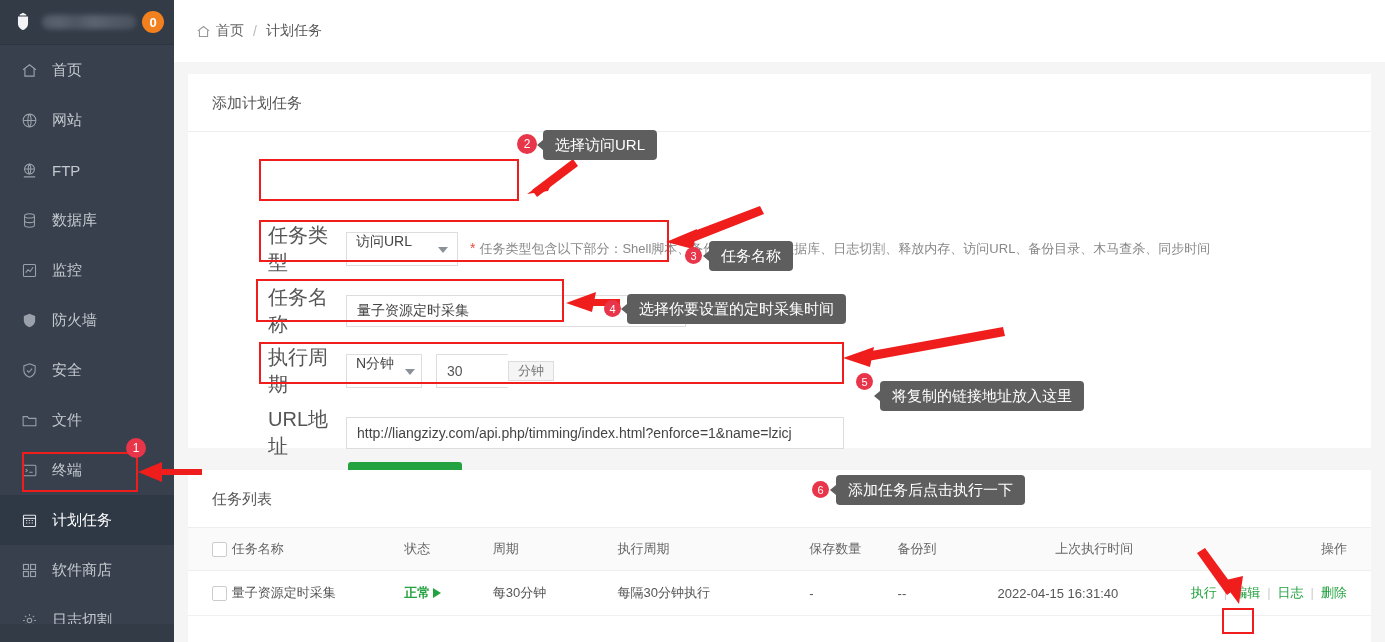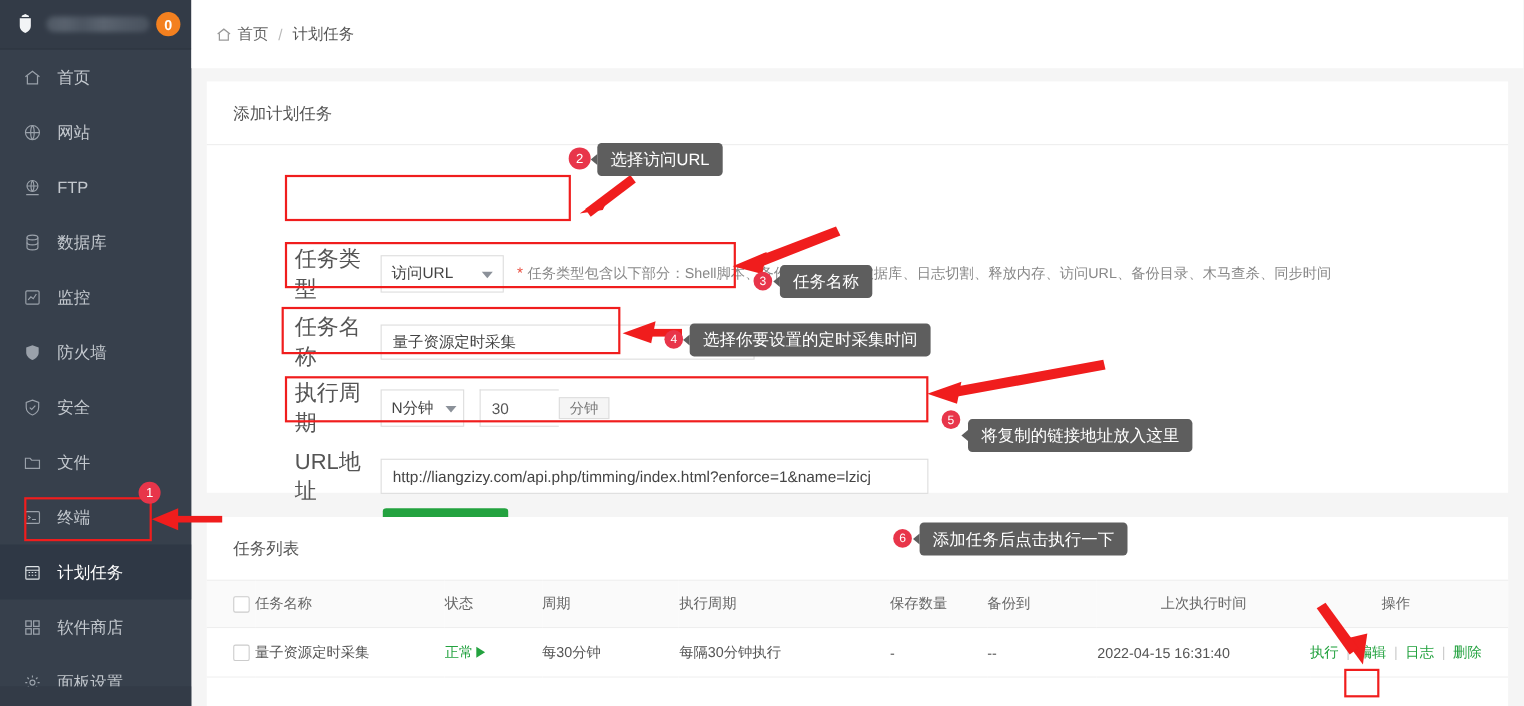--- a/index.html
+++ b/index.html
@@ -105,21 +105,21 @@
     border: 1px solid #ddd; background: #fff;
     font-family: "Liberation Sans", sans-serif;
     font-size: 14px; color: #444;
     padding: 0 10px;
     outline: none;
   }
   .sel {
     height: 34px; width: 112px;
     border: 1px solid #ddd; background: #fff;
     font-size: 14px; color: #444;
-    display: flex; align-items: center;
+    display: flex; align-items: flex-start;
     padding: 0 9px;
     cursor: pointer;
     position: relative;
   }
   .sel .caret {
     position: absolute; right: 9px; top: 50%;
     margin-top: -2px;
     width: 0; height: 0;
     border-left: 5px solid transparent;
     border-right: 5px solid transparent;
@@ -166,21 +166,21 @@
     padding: 13px 0;
     font-size: 13px; color: #555;
     border-bottom: 1px solid #f0f0f0;
   }
   .cbx {
     width: 15px; height: 15px;
     border: 1px solid #ccc; background: #fff;
     display: inline-block; border-radius: 2px;
     vertical-align: middle; cursor: pointer;
   }
-  .st-ok { color: #23a23f; }
+  .st-ok { color: #23a23f; font-weight: bold; }
   .play-tri {
     display: inline-block; width: 0; height: 0;
     border-top: 5px solid transparent;
     border-bottom: 5px solid transparent;
     border-left: 8px solid #23a23f;
     margin-left: 3px; vertical-align: -1px;
   }
   .op-link { color: #23a23f; cursor: pointer; }
   .op-sep { color: #ccc; margin: 0 7px; }
   td.ops { text-align: right; padding-right: 24px; white-space: nowrap; }
@@ -335,21 +335,21 @@
       </span>
     <span>软件商店</span>
   </div>
   <div class="nav-item">
     <span class="nav-icon">
         <svg viewBox="0 0 24 24" fill="none" stroke="currentColor" stroke-width="1.5">
           <circle cx="12" cy="12" r="3.2"></circle>
           <path d="M12 2.8v2.6M12 18.6v2.6M2.8 12h2.6M18.6 12h2.6M5.5 5.5l1.9 1.9M16.6 16.6l1.9 1.9M18.5 5.5l-1.9 1.9M7.4 16.6l-1.9 1.9"></path>
         </svg>
       </span>
-    <span>面板设置</span>
+    <span>日志切割</span>
   </div>
 
   <div id="sidebar-bottom-strip"></div>
 </div>
 
 <div id="main">
 
   <div id="breadcrumb-bar">
     <span class="home-icon">
         <svg viewBox="0 0 24 24" fill="none" stroke="currentColor" stroke-width="1.8">
@@ -409,21 +409,21 @@
           <th style="width:44px; padding-left:24px;">
             <span class="cbx"></span>
           </th>
           <th style="width:180px;">任务名称</th>
           <th style="width:92px;">状态</th>
           <th style="width:130px;">周期</th>
           <th style="width:200px;">执行周期</th>
           <th style="width:92px;">保存数量</th>
           <th style="width:104px;">备份到</th>
           <th style="width:200px;text-align:center;">上次执行时间</th>
-          <th style="text-align:center; padding-right:24px;">操作</th>
+          <th style="text-align:right; padding-right:24px;">操作</th>
         </tr>
       </thead>
       <tbody>
         <tr>
           <td style="padding-left:24px;">
             <span class="cbx"></span>
           </td>
           <td>量子资源定时采集</td>
           <td>
             <span class="st-ok">正常</span><span class="play-tri"></span>

